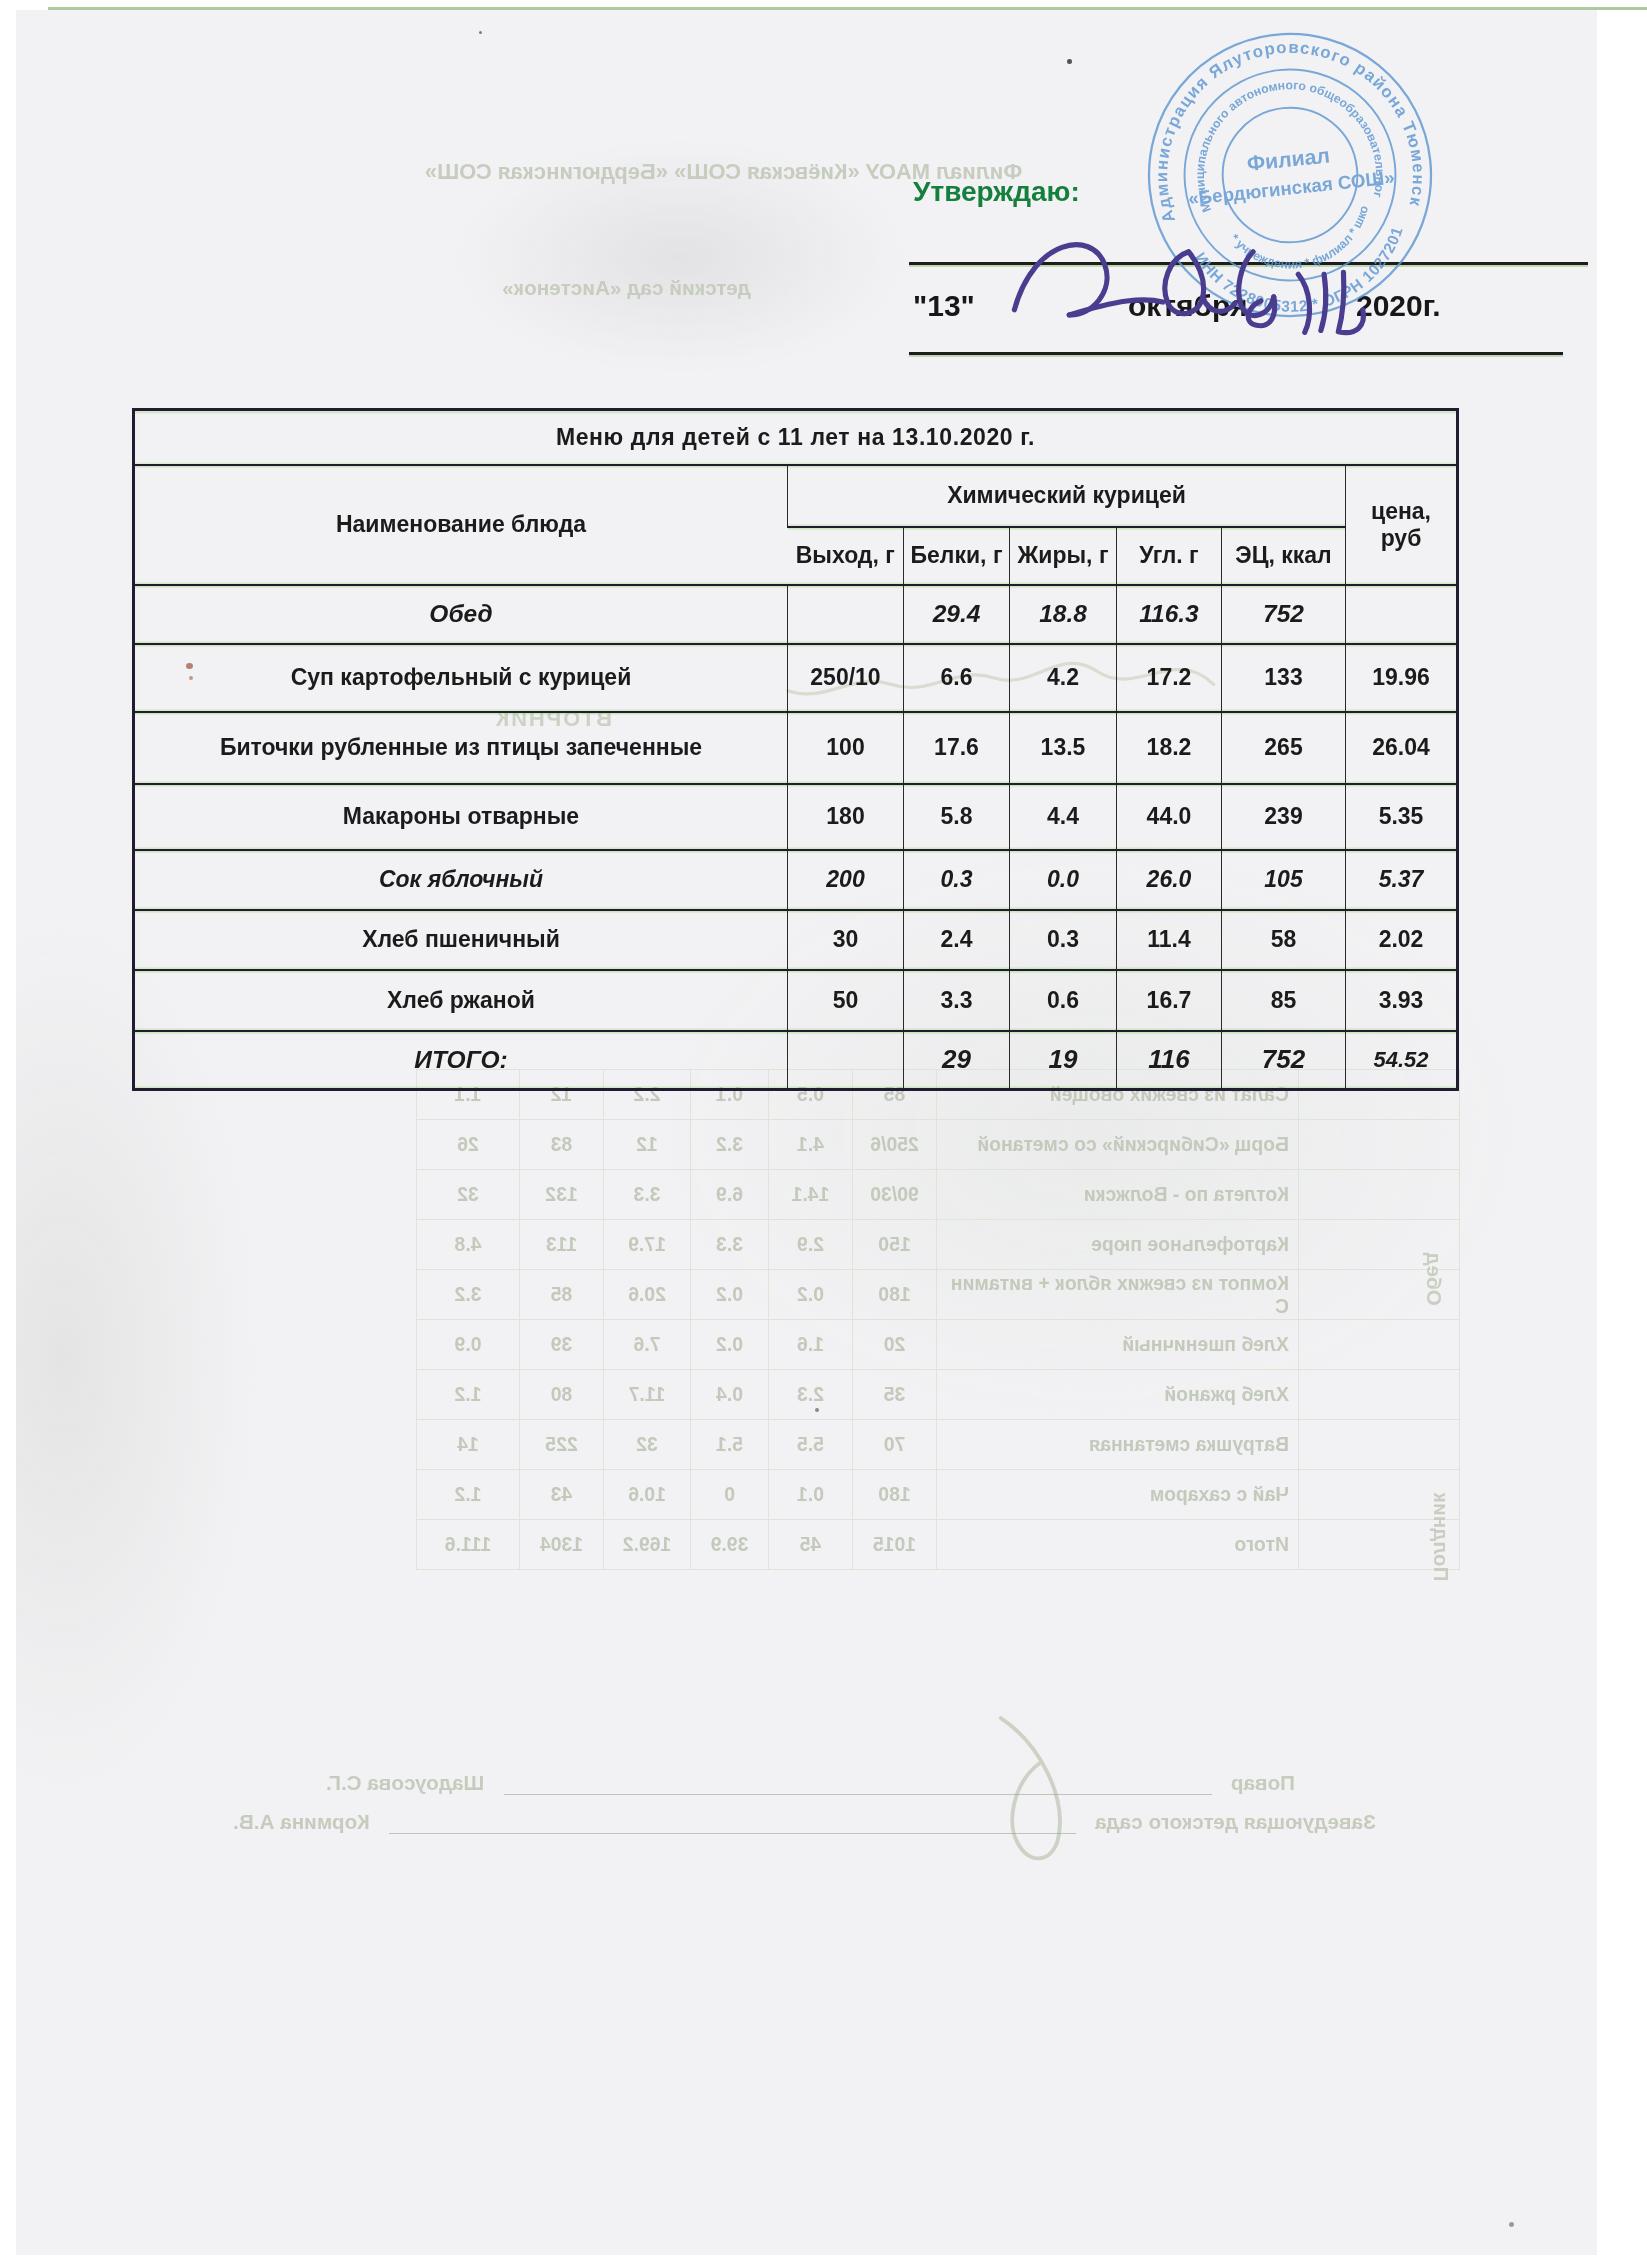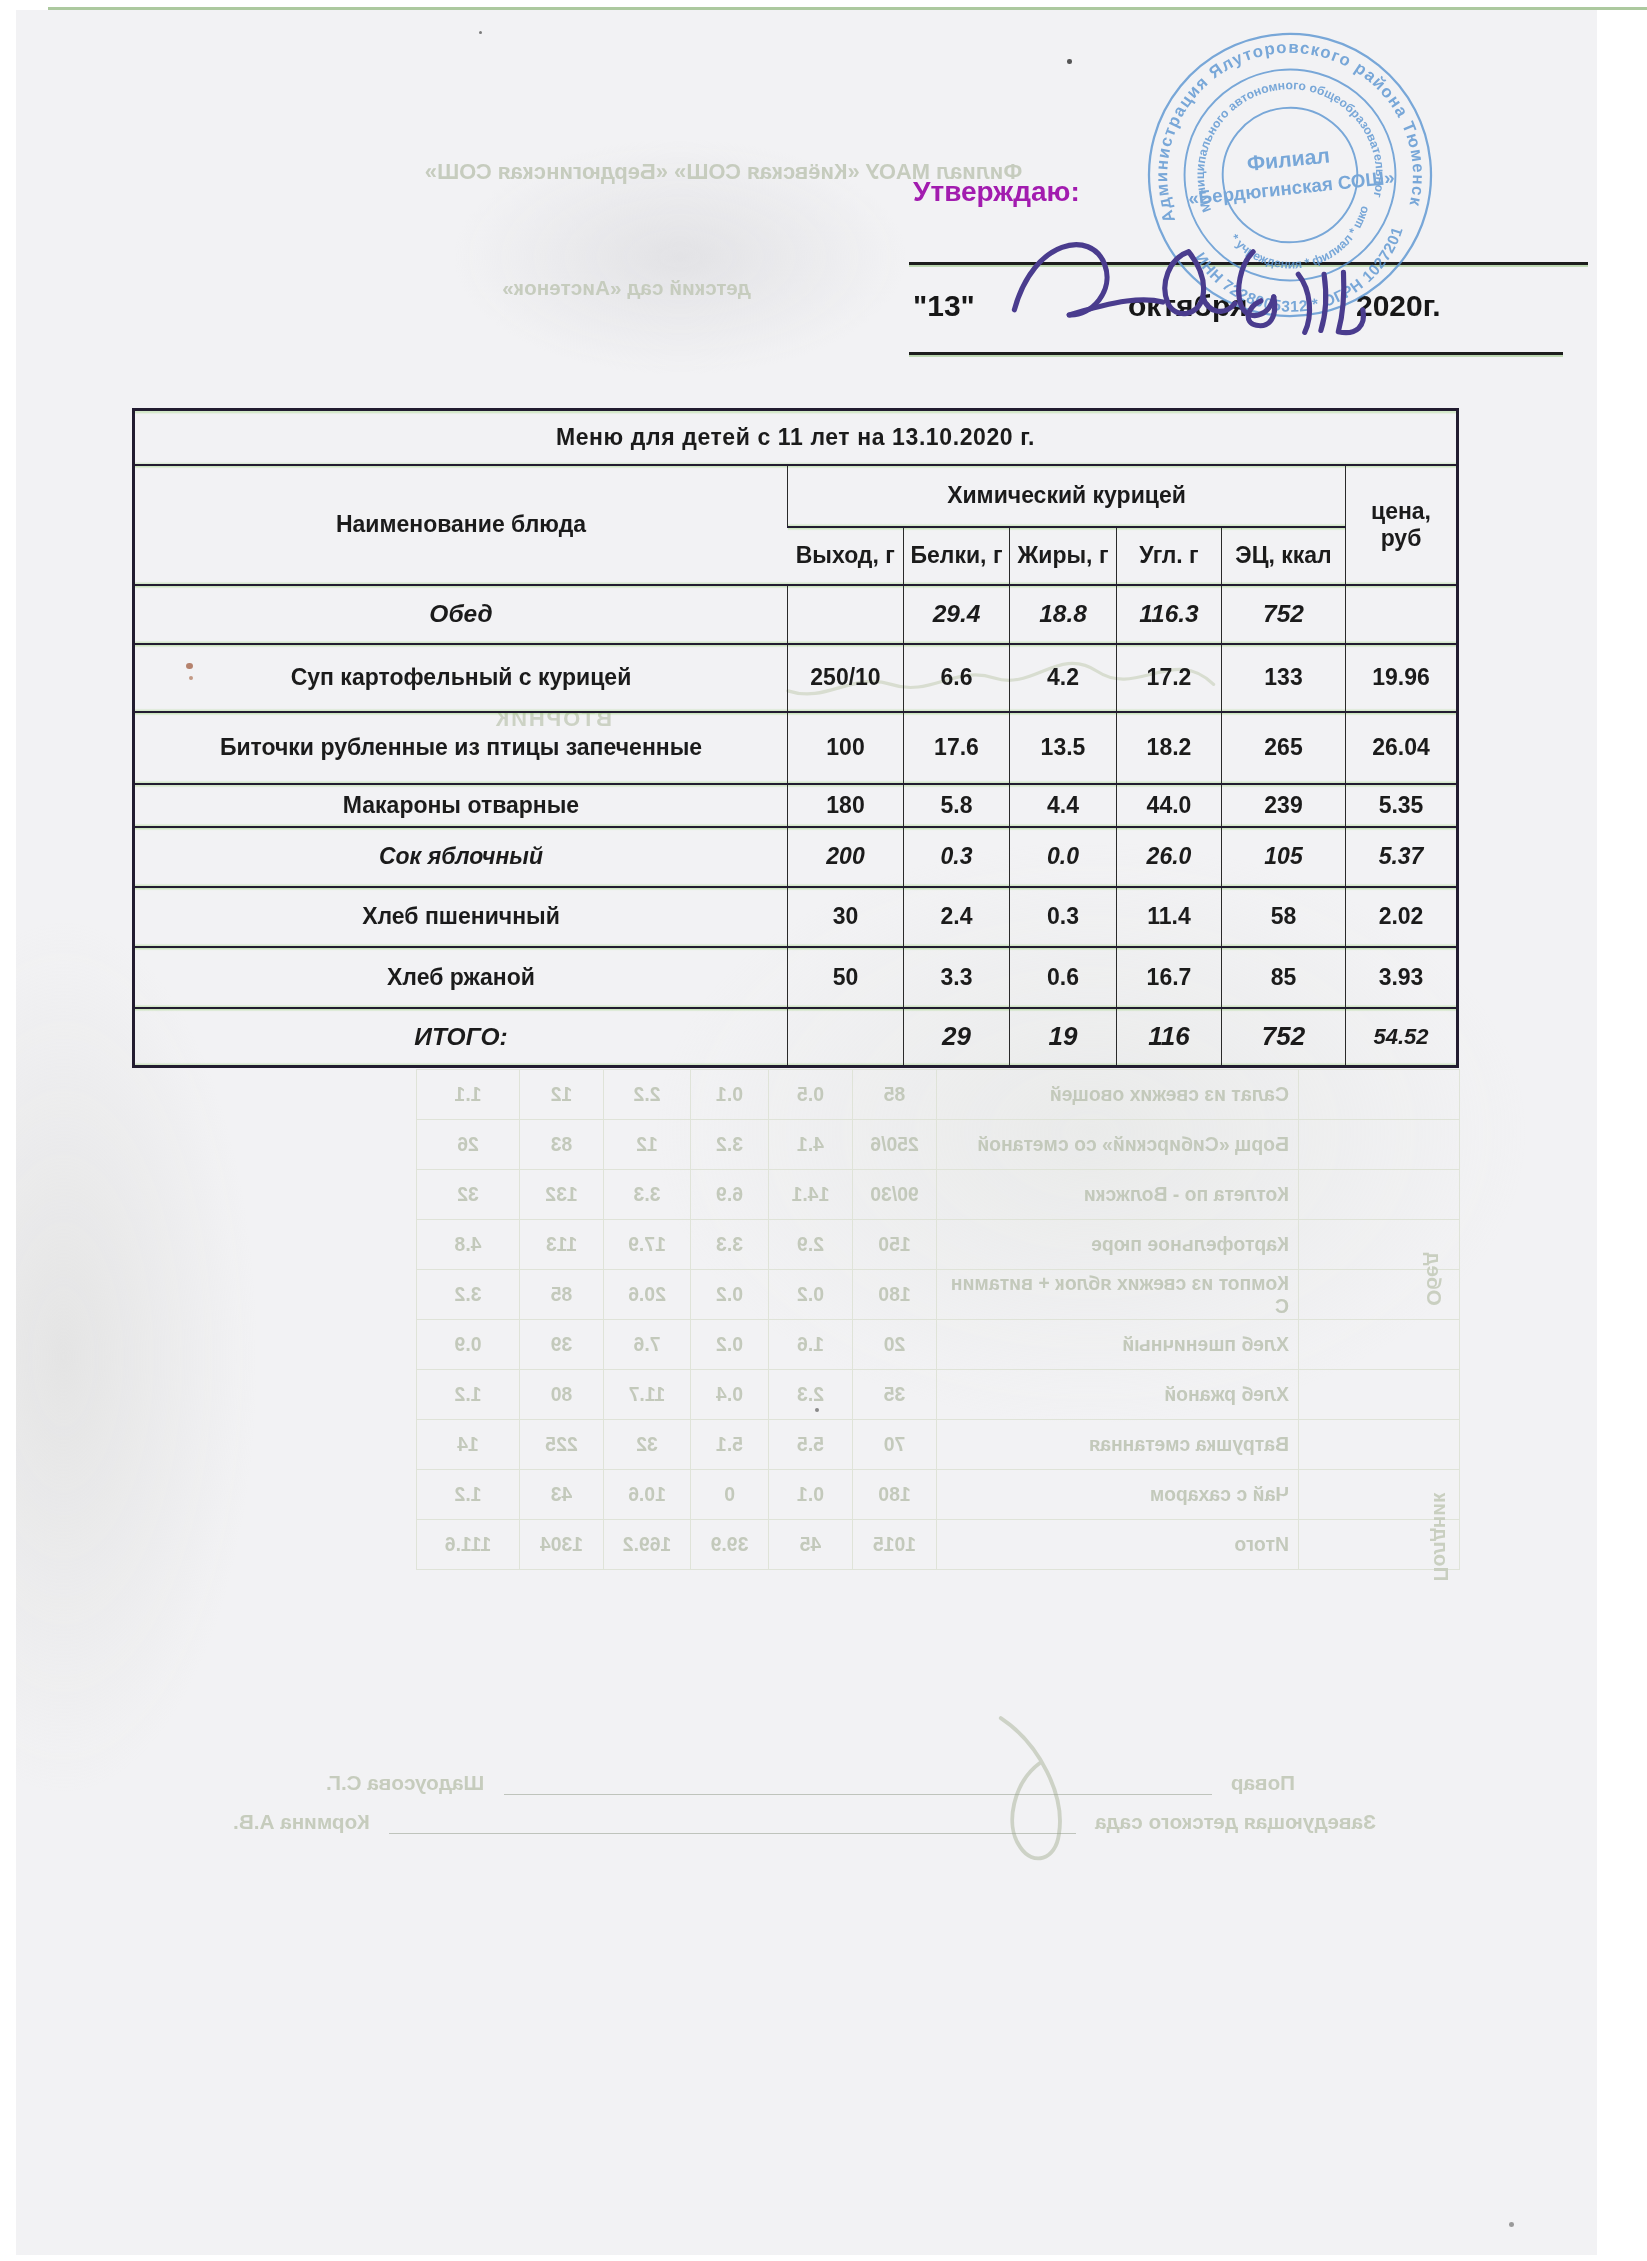--- a/index.html
+++ b/index.html
@@ -46,21 +46,21 @@
     position:absolute;display:flex;align-items:flex-end;gap:19.4px;
     font-weight:bold;font-size:20.7px;color:#c6ccbd;
   }
   .bt-sig1{left:352px;top:1771px;width:969px;}
   .bt-sig2{left:271px;top:1810px;width:1143px;}
   .bt-ul{flex:1 1 auto;border-bottom:1.9px solid rgba(150,158,142,.55);height:22px;}
   .bt-svg{position:absolute;}
 
   
   .content{position:absolute;inset:0;z-index:2;}
-  .approve{position:absolute;left:913px;top:176px;font-size:28px;font-weight:bold;color:#a21caf;}
+  .approve{position:absolute;left:913px;top:176px;font-size:28px;font-weight:bold;color:#15803d;}
   .hline{position:absolute;height:3.2px;background:#1d1d1d;box-shadow:0 1.9px 0 rgba(120,180,90,.45);}
   .hline1{left:909px;top:262px;width:679px;}
   .hline2{left:909px;top:352px;width:654px;}
   .dateitem{position:absolute;top:289px;font-size:30px;font-weight:bold;color:#171717;}
   .d-day{left:913px;}
   .d-month{left:1128px;}
   .d-year{left:1356px;}
 
   table.menu{
     position:absolute;left:132px;top:408px;width:1325px;
@@ -76,21 +76,21 @@
       linear-gradient(rgba(120,200,70,.38), rgba(120,200,70,0) 2.6px),
       linear-gradient(to top, rgba(120,200,70,.30), rgba(120,200,70,0) 2.6px);
   }
   table.menu tr td:first-child{border-left:none;}
   td.title{font-size:30px;letter-spacing:0.6px;border-top:none;}
   td.hdish,td.hchem,td.hprice{font-size:19.4px;}
   td.sub{font-size:19px;}
   td.name{text-align:left;padding-left:7.8px;}
   tr.rt{height:55px;} tr.rh1{height:62px;} tr.rh2{height:58px;}
   tr.rsec{height:59px;} tr.r1{height:68px;} tr.r2{height:72px;}
-  tr.r3{height:43px;} tr.r4{height:60px;font-style:italic;} tr.r5{height:60px;} tr.r6{height:61px;}
+  tr.r3{height:66px;} tr.r4{height:60px;font-style:italic;} tr.r5{height:60px;} tr.r6{height:61px;}
   tr.rtot{height:59px;}
   tr.rsec td{font-style:italic;font-size:24.5px;}
   tr.rsec td.name{text-align:center;}
   tr.rtot td{font-style:italic;font-size:26px;}
   tr.rtot td.name{font-size:24.5px;}
   tr.rtot td.pr{font-size:22px;}
 
   .stamp{position:absolute;left:1138px;top:23px;z-index:3;opacity:.82;transform:rotate(-6deg);}
   .stamp text{fill:#5e97d2;font-family:"Liberation Sans", sans-serif;}
   .signature{position:absolute;left:995px;top:213px;z-index:4;}

